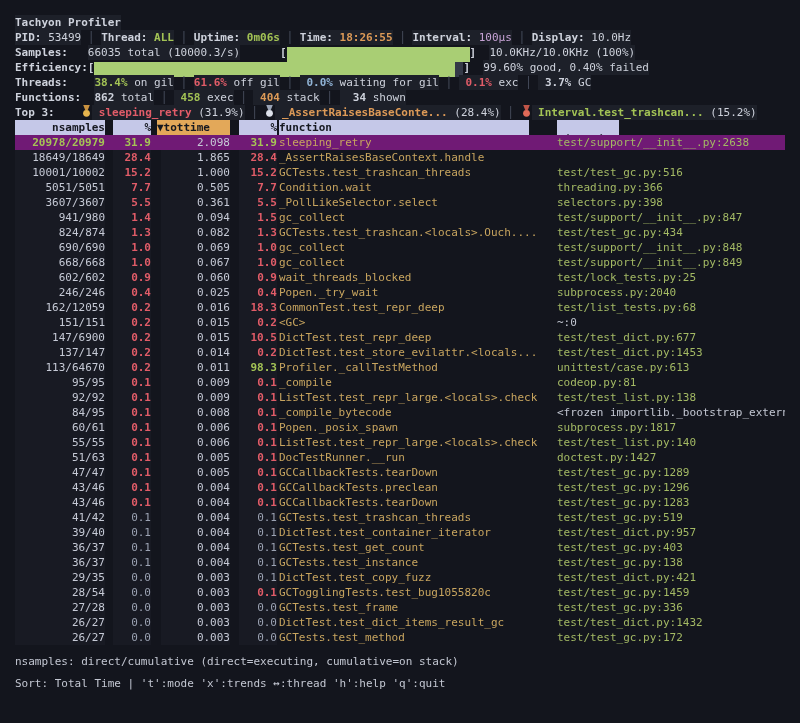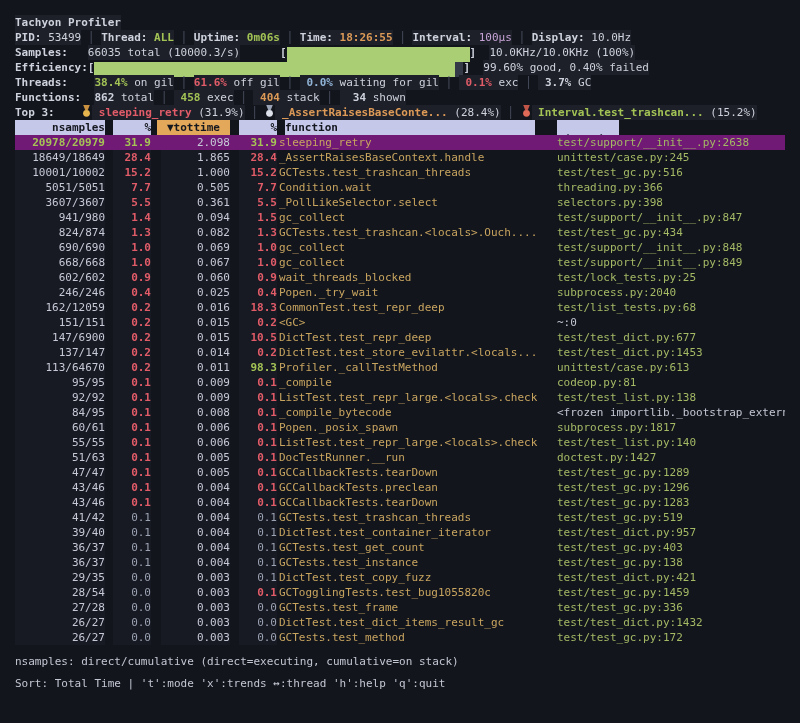--- a/index.html
+++ b/index.html
@@ -49,21 +49,21 @@
   .v-red{color:#e15c68;font-weight:700}
   .v-dim{color:#9ba2b2}
   .c-fn{color:#c8a55f;padding-left:2px}
   .c-fl{color:#a3b964;padding-left:15px}
   .c-fl.plain{color:#c3c7d2}
   .thead .cell{font-weight:700}
   .hblk{display:inline-block;background:#c5c8e8;color:#15171f;height:15px;line-height:15px}
   .hblk.sort{background:#e3a859}
   .hb-full{width:100%}
   .hb-pct{width:38px;text-align:right;padding:0;box-sizing:border-box}
-  .hb-tt{width:73px;text-align:center;box-sizing:border-box}
+  .hb-tt{width:73px;text-align:left;box-sizing:border-box}
   .hb-fn{width:250px;box-sizing:border-box}
   .hb-fl{padding:12px 1px}
 
   .footer{margin-top:9px;color:#c3c7d2}
   .fline{height:15px;line-height:15px;white-space:pre}
   .fline+.fline{margin-top:7px}
 </style>
 </head>
 <body>
 
@@ -90,27 +90,27 @@
     <div class="band band1"></div>
     <div class="band band2"></div>
     <div class="band band3"></div>
     <div class="band band4"></div>
 
     <div class="trow thead">
       <div class="cell r"><span class="hblk hb-full">nsamples</span></div>
       <div class="cell r"><span class="hblk hb-pct">%</span></div>
       <div class="cell r"><span class="hblk sort hb-tt">▼tottime</span></div>
       <div class="cell r"><span class="hblk hb-pct">%</span></div>
-      <div class="cell" style="padding-left:8px"><span class="hblk hb-fn">function</span></div>
+      <div class="cell" style="padding-left:2px"><span class="hblk hb-fn">function</span></div>
       <div class="cell" style="padding-left:15px"><span class="hblk hb-fl">file:line</span></div>
     </div>
 
     <div id="rows">
         <div class="trow sel"><div class="cell r c-ns">20978/20979</div><div class="cell r v-green">31.9</div><div class="cell r c-tt">2.098</div><div class="cell r v-green">31.9</div><div class="cell c-fn">sleeping_retry</div><div class="cell c-fl">test/support/__init__.py:2638</div></div>
-        <div class="trow"><div class="cell r c-ns">18649/18649</div><div class="cell r v-red">28.4</div><div class="cell r c-tt">1.865</div><div class="cell r v-red">28.4</div><div class="cell c-fn">_AssertRaisesBaseContext.handle</div><div class="cell c-fl">unittest/case.py:245</div></div>
+        <div class="trow"><div class="cell r c-ns">18649/18649</div><div class="cell r v-red">28.4</div><div class="cell r c-tt">1.865</div><div class="cell r v-red">28.4</div><div class="cell c-fn">_AssertRaisesBaseContext.handle</div></div>
         <div class="trow"><div class="cell r c-ns">10001/10002</div><div class="cell r v-red">15.2</div><div class="cell r c-tt">1.000</div><div class="cell r v-red">15.2</div><div class="cell c-fn">GCTests.test_trashcan_threads</div><div class="cell c-fl">test/test_gc.py:516</div></div>
         <div class="trow"><div class="cell r c-ns">5051/5051</div><div class="cell r v-red">7.7</div><div class="cell r c-tt">0.505</div><div class="cell r v-red">7.7</div><div class="cell c-fn">Condition.wait</div><div class="cell c-fl">threading.py:366</div></div>
         <div class="trow"><div class="cell r c-ns">3607/3607</div><div class="cell r v-red">5.5</div><div class="cell r c-tt">0.361</div><div class="cell r v-red">5.5</div><div class="cell c-fn">_PollLikeSelector.select</div><div class="cell c-fl">selectors.py:398</div></div>
         <div class="trow"><div class="cell r c-ns">941/980</div><div class="cell r v-red">1.4</div><div class="cell r c-tt">0.094</div><div class="cell r v-red">1.5</div><div class="cell c-fn">gc_collect</div><div class="cell c-fl">test/support/__init__.py:847</div></div>
         <div class="trow"><div class="cell r c-ns">824/874</div><div class="cell r v-red">1.3</div><div class="cell r c-tt">0.082</div><div class="cell r v-red">1.3</div><div class="cell c-fn">GCTests.test_trashcan.&lt;locals&gt;.Ouch....</div><div class="cell c-fl">test/test_gc.py:434</div></div>
         <div class="trow"><div class="cell r c-ns">690/690</div><div class="cell r v-red">1.0</div><div class="cell r c-tt">0.069</div><div class="cell r v-red">1.0</div><div class="cell c-fn">gc_collect</div><div class="cell c-fl">test/support/__init__.py:848</div></div>
         <div class="trow"><div class="cell r c-ns">668/668</div><div class="cell r v-red">1.0</div><div class="cell r c-tt">0.067</div><div class="cell r v-red">1.0</div><div class="cell c-fn">gc_collect</div><div class="cell c-fl">test/support/__init__.py:849</div></div>
         <div class="trow"><div class="cell r c-ns">602/602</div><div class="cell r v-red">0.9</div><div class="cell r c-tt">0.060</div><div class="cell r v-red">0.9</div><div class="cell c-fn">wait_threads_blocked</div><div class="cell c-fl">test/lock_tests.py:25</div></div>
         <div class="trow"><div class="cell r c-ns">246/246</div><div class="cell r v-red">0.4</div><div class="cell r c-tt">0.025</div><div class="cell r v-red">0.4</div><div class="cell c-fn">Popen._try_wait</div><div class="cell c-fl">subprocess.py:2040</div></div>
         <div class="trow"><div class="cell r c-ns">162/12059</div><div class="cell r v-red">0.2</div><div class="cell r c-tt">0.016</div><div class="cell r v-red">18.3</div><div class="cell c-fn">CommonTest.test_repr_deep</div><div class="cell c-fl">test/list_tests.py:68</div></div>

